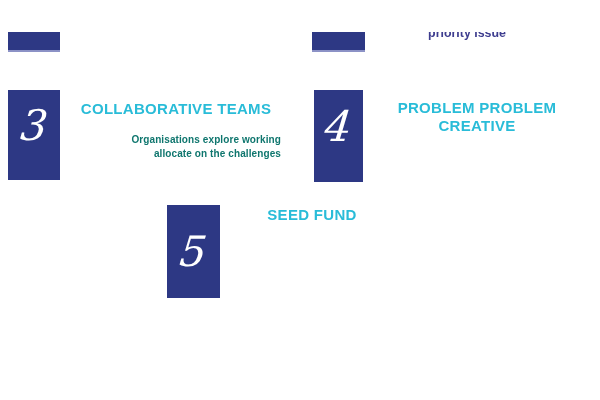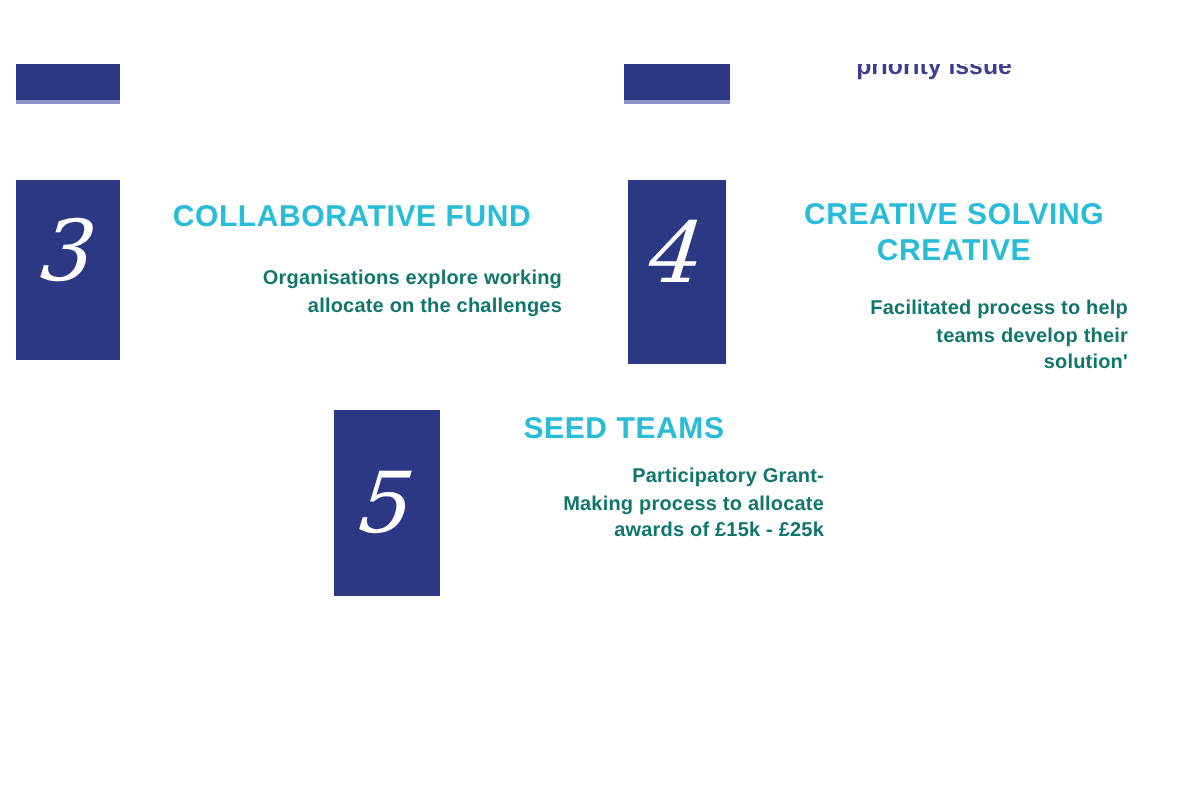--- a/index.html
+++ b/index.html
@@ -93,45 +93,35 @@
 <div class="canvas">
 
   <div class="remnant" id="remnant1"></div>
   <div class="remnant" id="remnant2"></div>
   <div class="cut-text" id="cuttext2">priority issue</div>
 
   <div class="sq num-high" id="sq3">
     <span class="num">3</span>
   </div>
   <div class="title" id="t3">
-    <div>COLLABORATIVE FUND</div>
+    <div>COLLABORATIVE TEAMS</div>
   </div>
   <div class="body" id="b3">
     <div>Organisations explore working</div>
     <div>allocate on the challenges</div>
   </div>
 
   <div class="sq num-high" id="sq4">
     <span class="num">4</span>
   </div>
   <div class="title" id="t4">
-    <div>CREATIVE SOLVING</div>
+    <div>PROBLEM PROBLEM</div>
     <div>CREATIVE</div>
-  </div>
-  <div class="body" id="b4">
-    <div>Facilitated process to help</div>
-    <div>teams develop their</div>
-    <div>solution'</div>
   </div>
 
   <div class="sq" id="sq5">
     <span class="num">5</span>
   </div>
   <div class="title" id="t5">
-    <div>SEED TEAMS</div>
-  </div>
-  <div class="body" id="b5">
-    <div>Participatory Grant-</div>
-    <div>Making process to allocate</div>
-    <div>awards of £15k - £25k</div>
+    <div>SEED FUND</div>
   </div>
 
 </div>
 
 </body></html>

